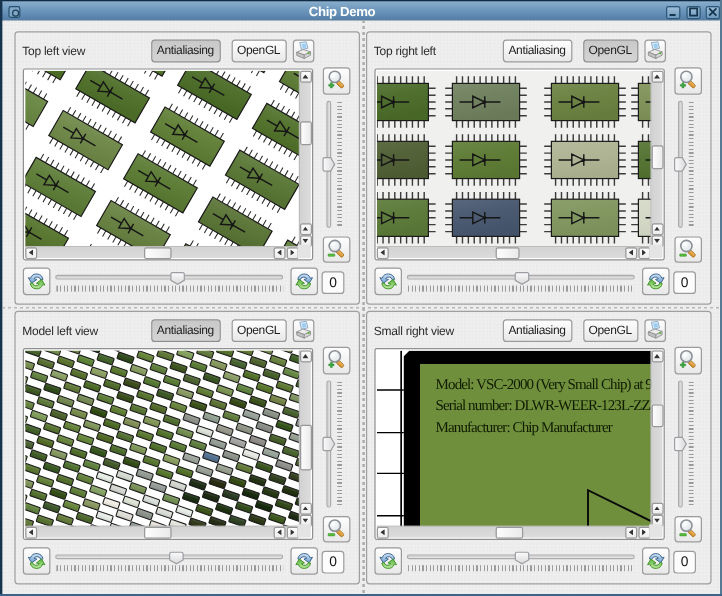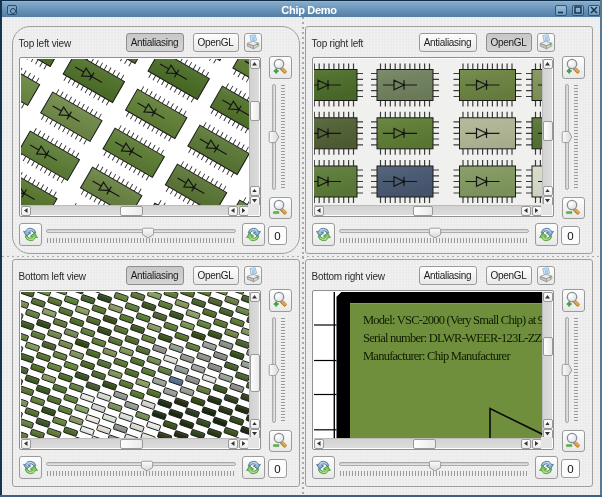--- a/index.html
+++ b/index.html
@@ -1,21 +1,21 @@
 <!DOCTYPE html>
 <html><head><meta charset="utf-8"><style>
 *{margin:0;padding:0;box-sizing:border-box;}
 body{font-family:"Liberation Sans",sans-serif;}
 #win{position:relative;width:602px;height:497px;background:#16344e;overflow:hidden;}
 #win:after{content:"";position:absolute;right:0;top:0;width:2px;height:100%;background:#567a93;}
 #win:before{content:"";position:absolute;left:0,bottom:0;width:100%;height:2px;bottom:0;background:#3c6287;z-index:5;}
 #tbar{position:absolute;left:2px;top:0;width:598px;height:17px;
   background:linear-gradient(180deg,#9cbcd6 0%,#84aac9 8%,#6b95bb 50%,#527da4 100%);
   border-top:1px solid #0f2c47;}
-#ttl{position:absolute;left:283px;transform:translateX(-50%);top:2.5px;font-size:11px;letter-spacing:-0.3px;font-weight:bold;color:#ffffff;margin-left:24px;}
+#ttl{position:absolute;left:283px;transform:translateX(-50%);top:2.5px;font-size:11px;letter-spacing:-0.3px;font-weight:bold;color:#ffffff;}
 #ticon{position:absolute;left:5px;top:3.5px;width:10px;height:10px;border:1px solid #27506f;border-radius:2px;background:#7fa6c6;}
 #ticon:before{content:"";position:absolute;left:2px;top:2px;width:4px;height:4px;border:1.2px solid #1d3c55;border-radius:50%;}
 .wbtn{position:absolute;top:3.5px;width:12px;height:11.5px;border:1px solid #2f5878;border-radius:2px;
   background:linear-gradient(180deg,#9dbdd8,#6e9abd);display:flex;align-items:center;justify-content:center;}
 #main{position:absolute;left:2px;top:17px;width:598px;height:478px;background:#ebebeb;
   background-image:linear-gradient(0deg,rgba(255,255,255,.18) 1px,transparent 1px),linear-gradient(90deg,rgba(255,255,255,.18) 1px,transparent 1px);
   background-size:3px 3px;}
 .panel{position:absolute;width:288px;height:227.5px;border:1px solid #9f9f9f;border-radius:3px;}
 .plabel{position:absolute;left:6px;top:11px;font-size:10px;letter-spacing:-0.2px;color:#2b2b2b;}
 .btn{position:absolute;height:19px;border:1px solid #9b9b9b;border-radius:3px;
@@ -61,21 +61,21 @@
       </div>
       <div class="wbtn" style="left:586px;">
         <svg width="10" height="10" viewBox="0 0 10 10">
           <path d="M2,2l6,6 M8,2l-6,6" stroke="#16364f" stroke-width="1.5"></path>
         </svg>
       </div>
     </div>
     <div id="main">
       <div class="vsplit"></div>
       <div class="hsplit"></div>
-      <div class="panel" style="left:9.5px;top:9px;border-radius:18px;">
+      <div class="panel" style="left:9.5px;top:9px;">
         <div class="plabel">Top left view</div>
         <div class="btn pressed" style="left:113px;top:5.5px;width:58px;">Antialiasing</div>
         <div class="btn" style="left:180px;top:5.5px;width:46px;">OpenGL</div>
         <div class="btn tbtn" style="left:231px;top:5.5px;width:18.5px;">
           <svg width="16" height="16" viewBox="0 0 16 16">
 <polygon points="4.8,1.5 10.2,0.8 11.6,6.2 6.2,7.4" fill="#ddeefb" stroke="#7fa0bd" stroke-width="0.7"></polygon>
 <polygon points="6.3,2.6 9.6,2.2 10.5,5.6 7.2,6.4" fill="#9ecdf2"></polygon>
 <path d="M2.2,9.6 L7.6,7.2 L13.8,9.2 L8.6,11.8 Z" fill="#ececec" stroke="#8b8b8b" stroke-width="0.7"></path>
 <path d="M2.2,9.6 L2.3,12.2 L8.5,14.8 L8.6,11.8 Z" fill="#c2c2c2" stroke="#8b8b8b" stroke-width="0.7"></path>
 <path d="M13.8,9.2 L13.8,12.0 L8.5,14.8 L8.6,11.8 Z" fill="#d6d6d6" stroke="#8b8b8b" stroke-width="0.7"></path>
@@ -813,21 +813,21 @@
 <linearGradient id="gg1r" x1="0" y1="1" x2="0" y2="0">
                 <stop offset="0" stop-color="#bce8a0"></stop>
                 <stop offset="1" stop-color="#5cb73e"></stop>
               </linearGradient>
 </defs>
 </svg>
         </div>
         <div class="zbox">0</div>
       </div>
       <div class="panel" style="left:9.5px;top:242px;">
-        <div class="plabel">Bottom left view</div>
+        <div class="plabel">Model left view</div>
         <div class="btn pressed" style="left:113px;top:5.5px;width:58px;">Antialiasing</div>
         <div class="btn" style="left:180px;top:5.5px;width:46px;">OpenGL</div>
         <div class="btn tbtn" style="left:231px;top:5.5px;width:18.5px;">
           <svg width="16" height="16" viewBox="0 0 16 16">
 <polygon points="4.8,1.5 10.2,0.8 11.6,6.2 6.2,7.4" fill="#ddeefb" stroke="#7fa0bd" stroke-width="0.7"></polygon>
 <polygon points="6.3,2.6 9.6,2.2 10.5,5.6 7.2,6.4" fill="#9ecdf2"></polygon>
 <path d="M2.2,9.6 L7.6,7.2 L13.8,9.2 L8.6,11.8 Z" fill="#ececec" stroke="#8b8b8b" stroke-width="0.7"></path>
 <path d="M2.2,9.6 L2.3,12.2 L8.5,14.8 L8.6,11.8 Z" fill="#c2c2c2" stroke="#8b8b8b" stroke-width="0.7"></path>
 <path d="M13.8,9.2 L13.8,12.0 L8.5,14.8 L8.6,11.8 Z" fill="#d6d6d6" stroke="#8b8b8b" stroke-width="0.7"></path>
 <circle cx="12.2" cy="10.4" r="0.9" fill="#54b636"></circle>
@@ -1874,21 +1874,21 @@
 <linearGradient id="gg1r" x1="0" y1="1" x2="0" y2="0">
                 <stop offset="0" stop-color="#bce8a0"></stop>
                 <stop offset="1" stop-color="#5cb73e"></stop>
               </linearGradient>
 </defs>
 </svg>
         </div>
         <div class="zbox">0</div>
       </div>
       <div class="panel" style="left:302.5px;top:242px;">
-        <div class="plabel">Bottom right view</div>
+        <div class="plabel">Small right view</div>
         <div class="btn" style="left:113px;top:5.5px;width:58px;">Antialiasing</div>
         <div class="btn" style="left:180px;top:5.5px;width:46px;">OpenGL</div>
         <div class="btn tbtn" style="left:231px;top:5.5px;width:18.5px;">
           <svg width="16" height="16" viewBox="0 0 16 16">
 <polygon points="4.8,1.5 10.2,0.8 11.6,6.2 6.2,7.4" fill="#ddeefb" stroke="#7fa0bd" stroke-width="0.7"></polygon>
 <polygon points="6.3,2.6 9.6,2.2 10.5,5.6 7.2,6.4" fill="#9ecdf2"></polygon>
 <path d="M2.2,9.6 L7.6,7.2 L13.8,9.2 L8.6,11.8 Z" fill="#ececec" stroke="#8b8b8b" stroke-width="0.7"></path>
 <path d="M2.2,9.6 L2.3,12.2 L8.5,14.8 L8.6,11.8 Z" fill="#c2c2c2" stroke="#8b8b8b" stroke-width="0.7"></path>
 <path d="M13.8,9.2 L13.8,12.0 L8.5,14.8 L8.6,11.8 Z" fill="#d6d6d6" stroke="#8b8b8b" stroke-width="0.7"></path>
 <circle cx="12.2" cy="10.4" r="0.9" fill="#54b636"></circle>

